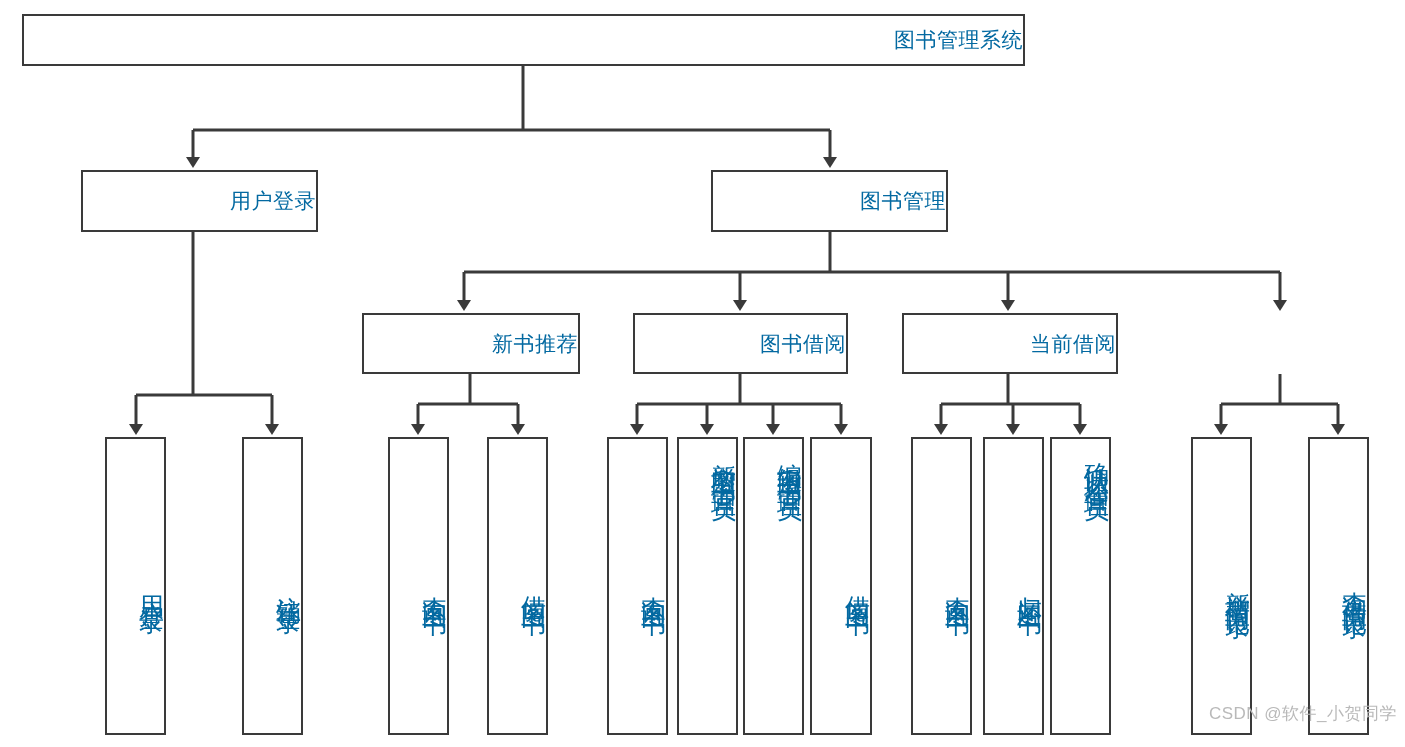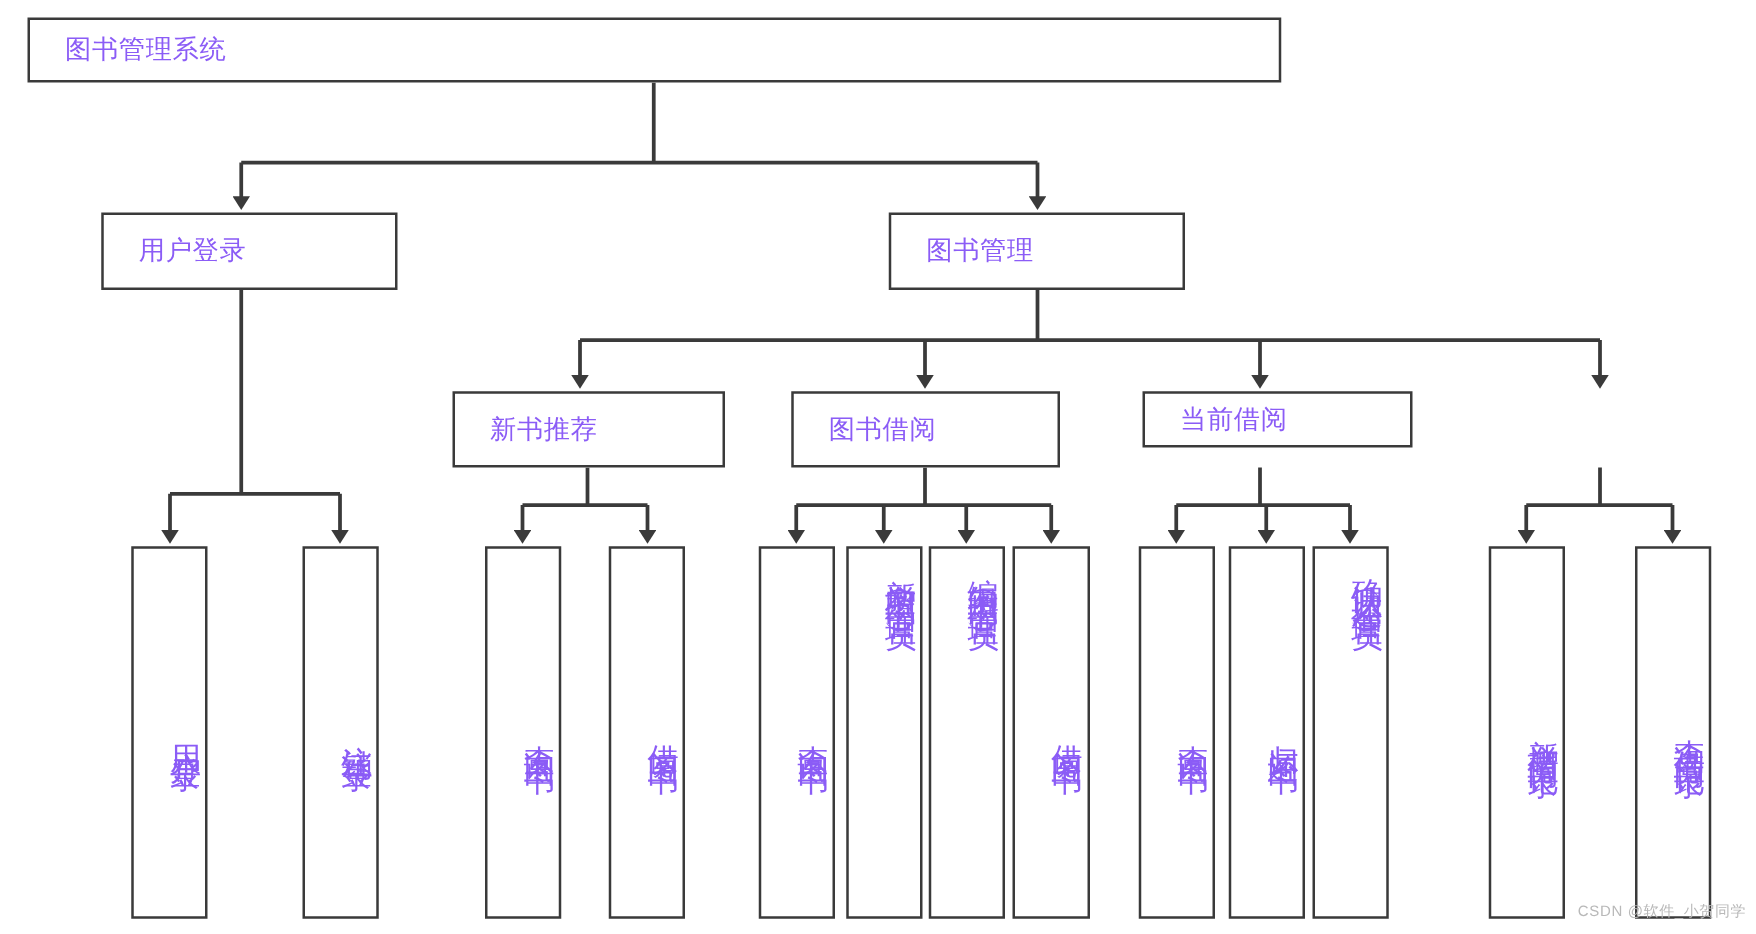--- a/index.html
+++ b/index.html
@@ -26,22 +26,22 @@
     width: 1405px;
     height: 747px;
   }
   .node-box {
     position: absolute;
     box-sizing: border-box;
     background: #ffffff;
     border: 2.5px solid #3a3a3a;
     display: flex;
     align-items: center;
-    justify-content: flex-start;
-    color: #8b5cf6;
+    justify-content: flex-end;
+    color: #0369a1;
     padding-left: 28px;
   }
   .node-label {
     text-align: center;
     line-height: 1.12;
     white-space: pre;
   }
   .node-horizontal .node-label {
     writing-mode: horizontal-tb;
     font-size: 21px;
@@ -58,22 +58,22 @@
     letter-spacing: 5px;
     line-height: 1;
   }
   .node-vertical.centered {
     align-items: center;
     padding-top: 0;
   }
   .watermark {
     position: absolute;
     right: 8px;
-    bottom: 9px;
-    font-size: 12px;
+    bottom: 22px;
+    font-size: 17px;
     color: #b9b9b9;
     letter-spacing: 0.5px;
     white-space: nowrap;
   }
 </style>
 </head>
 <body>
 
 <div id="diagram-root">
 
@@ -153,21 +153,21 @@
   <div class="node-box node-horizontal" id="node-l2-1" style="left: 711px; top: 170px; width: 237px; height: 62px;">
     <span class="node-label">图书管理</span>
   </div>
 
   <div class="node-box node-horizontal" id="node-l3-1" style="left: 633px; top: 313px; width: 215px; height: 61px;">
     <span class="node-label">图书借阅</span>
   </div>
   <div class="node-box node-horizontal" id="node-l3-0" style="left: 362px; top: 313px; width: 218px; height: 61px;">
     <span class="node-label">新书推荐</span>
   </div>
-  <div class="node-box node-horizontal" id="node-l3-2" style="left: 902px; top: 313px; width: 216px; height: 45px; margin-left: 12px;">
+  <div class="node-box node-horizontal" id="node-l3-2" style="left: 902px; top: 313px; width: 216px; height: 61px;">
     <span class="node-label">当前借阅</span>
   </div>
 
   <div class="node-box node-vertical centered" id="node-leaf-0" style="left: 105px; top: 437px; width: 61px; height: 298px;">
     <span class="node-label">用户登录</span>
   </div>
   <div class="node-box node-vertical centered" id="node-leaf-1" style="left: 242px; top: 437px; width: 61px; height: 298px;">
     <span class="node-label">注销登录</span>
   </div>
   <div class="node-box node-vertical centered" id="node-leaf-2" style="left: 388px; top: 437px; width: 61px; height: 298px;">

